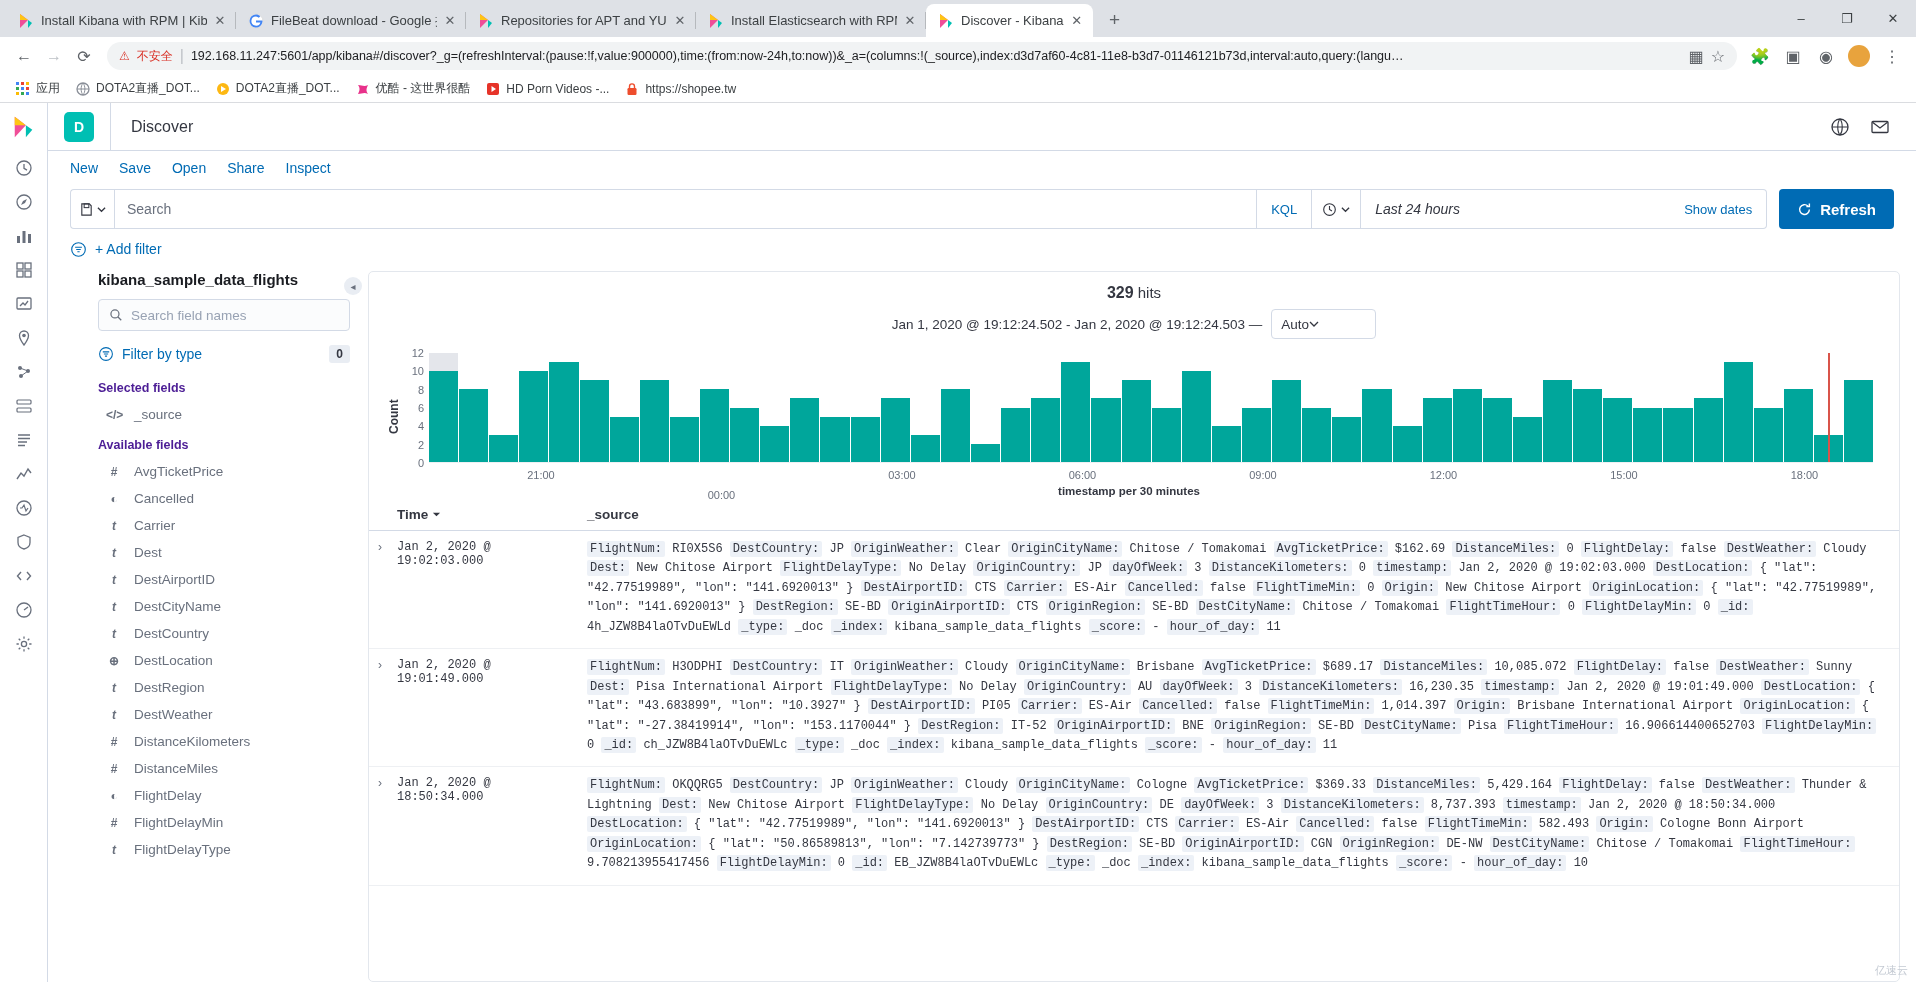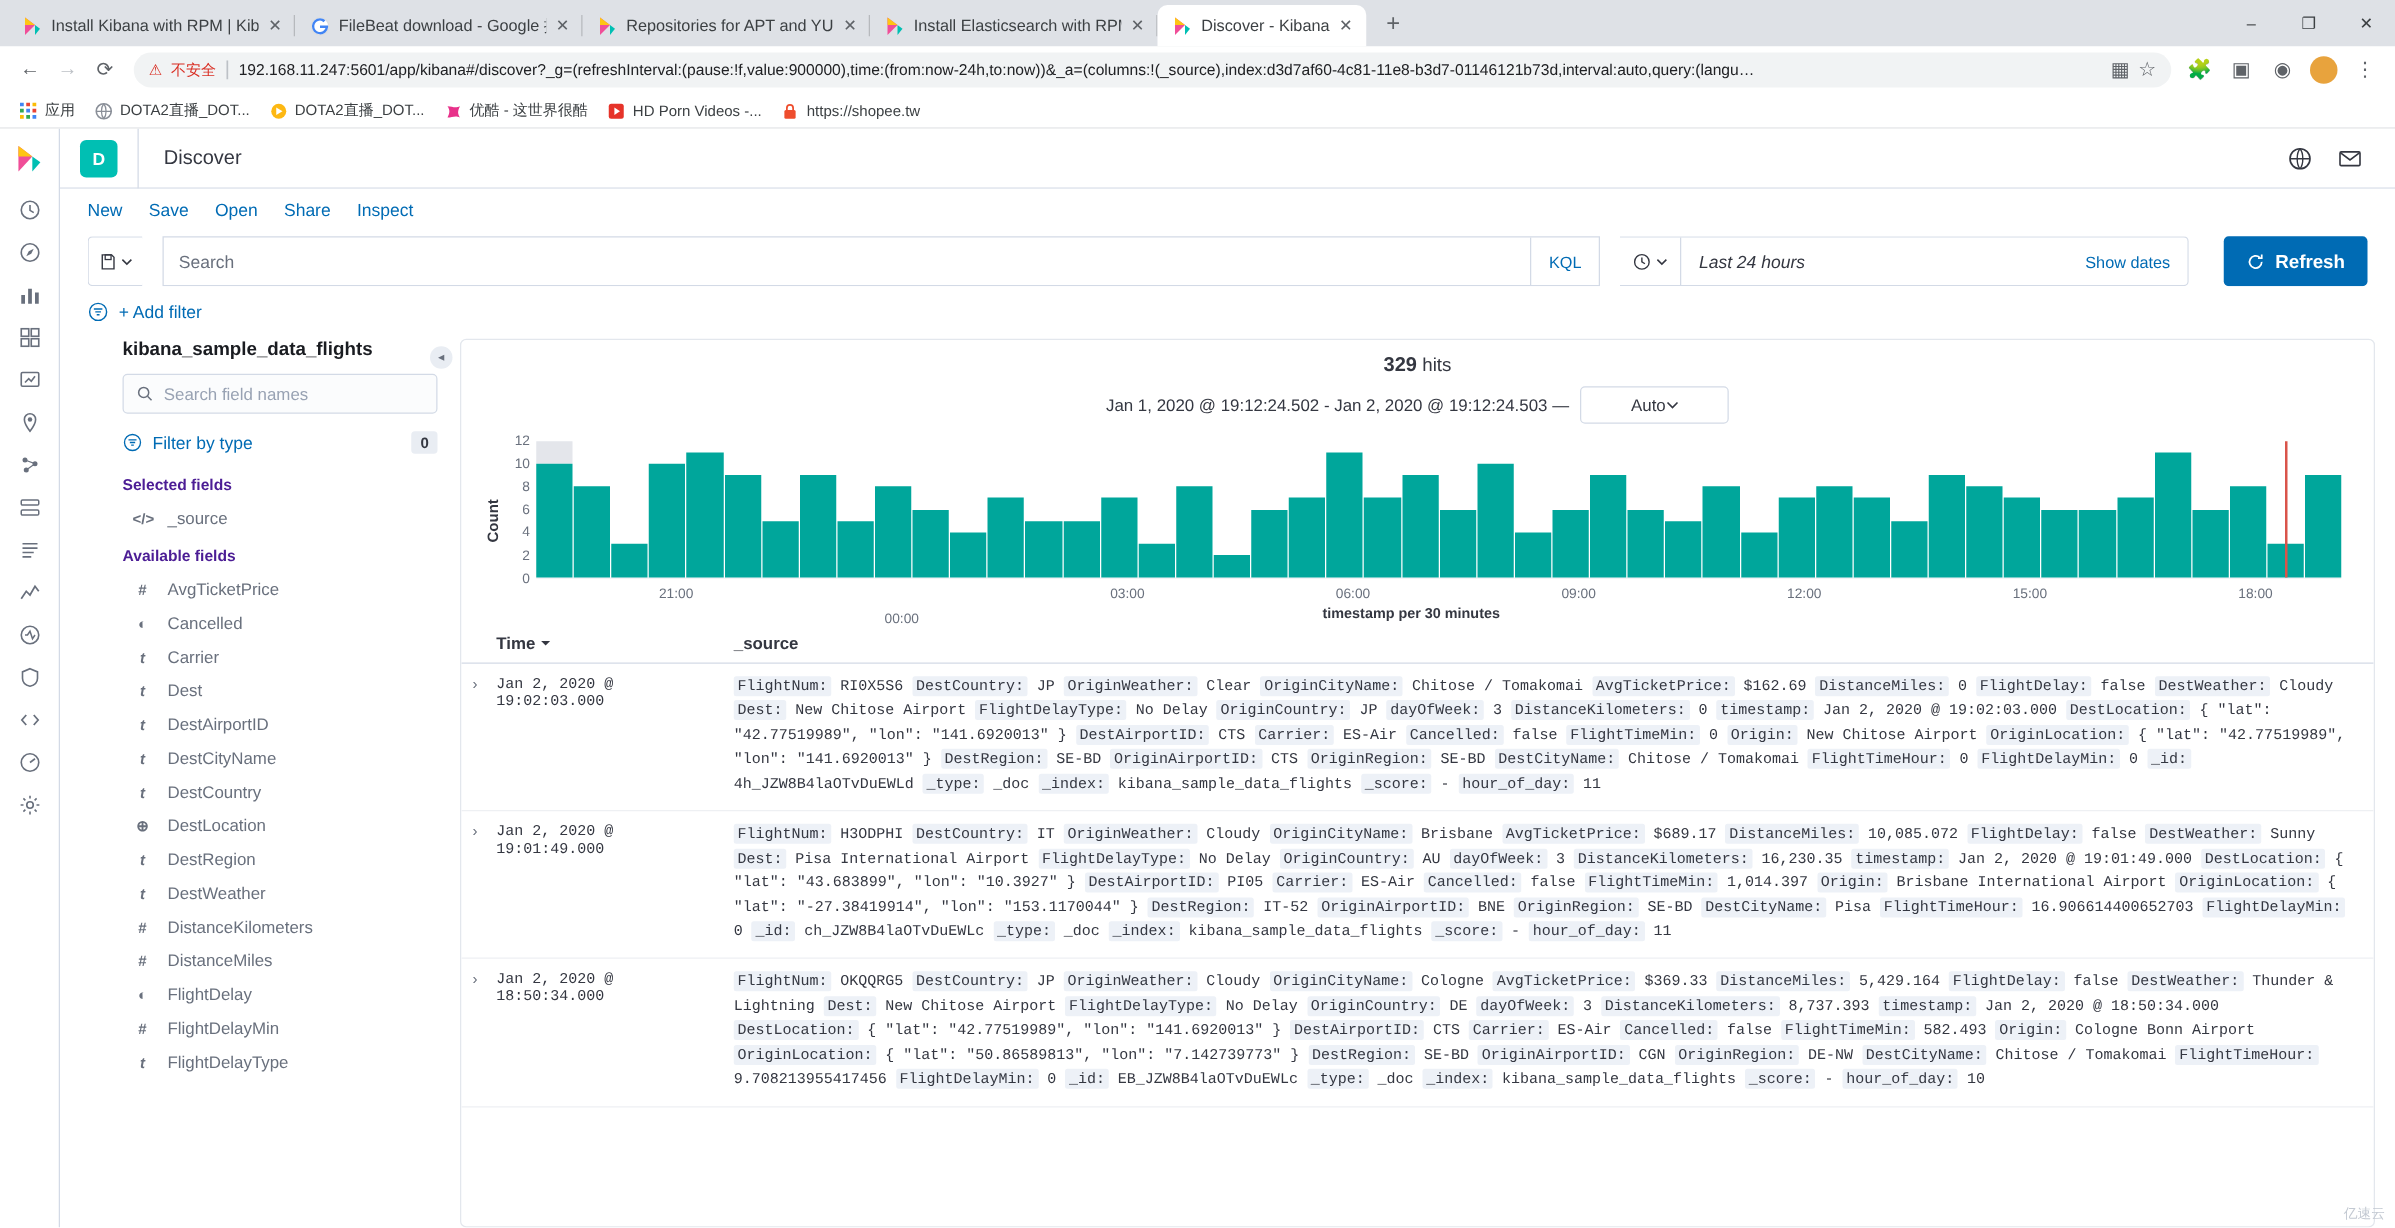--- a/index.html
+++ b/index.html
@@ -109,21 +109,21 @@
   .kb-header-ico { width: 40px; height: 40px; display: flex; align-items: center; justify-content: center; color: #343741; }
 
   .kb-toolbar {
     height: 34px; flex: 0 0 34px; display: flex; align-items: center;
     gap: 21px; padding: 0 22px; font-size: 14px; background: #fff;
   }
   .kb-toolbar a { color: #006BB4; text-decoration: none; }
 
   .kb-query {
     flex: 0 0 auto; padding: 4px 22px 0 22px; background: #fff;
-    display: flex; align-items: flex-start; gap: 16px;
+    display: flex; align-items: flex-start; gap: 0;
   }
   .dssel {
     width: 44px; height: 40px; border: 1px solid #d3dae6; border-right: none;
     border-radius: 4px 0 0 4px; background: #fff; display: flex;
     align-items: center; justify-content: center; gap: 3px; color: #343741;
   }
   .qbar {
     flex: 1; height: 40px; border: 1px solid #d3dae6; background: #fff;
     display: flex; align-items: center; min-width: 0;
   }
@@ -211,22 +211,22 @@
     overflow: hidden;
   }
   .hits-wrap { padding: 12px 0 2px 0; text-align: center; }
   .hits-line { font-size: 15px; color: #343741; }
   .hits-num { font-weight: bold; font-size: 16px; }
   .range-line {
     display: flex; align-items: center; justify-content: center; gap: 9px;
     margin-top: 7px; font-size: 13.5px; color: #343741;
   }
   .interval-sel {
-    width: 119px; height: 30px; border: 1px solid #d3dae6; border-radius: 4px;
-    background: #fff; display: flex; align-items: center; justify-content: center;
+    width: 105px; height: 30px; border: 1px solid #d3dae6; border-radius: 4px;
+    background: #fff; display: flex; align-items: center; justify-content: flex-start;
     padding: 0 9px; font-size: 13.5px; color: #343741;
   }
 
   
   .chart-area { padding: 10px 26px 2px 16px; }
   .chart-flex { display: flex; align-items: stretch; }
   .ylabel {
     writing-mode: vertical-rl; transform: rotate(180deg);
     font-size: 12px; font-weight: bold; color: #343741;
     display: flex; align-items: center; justify-content: center;

